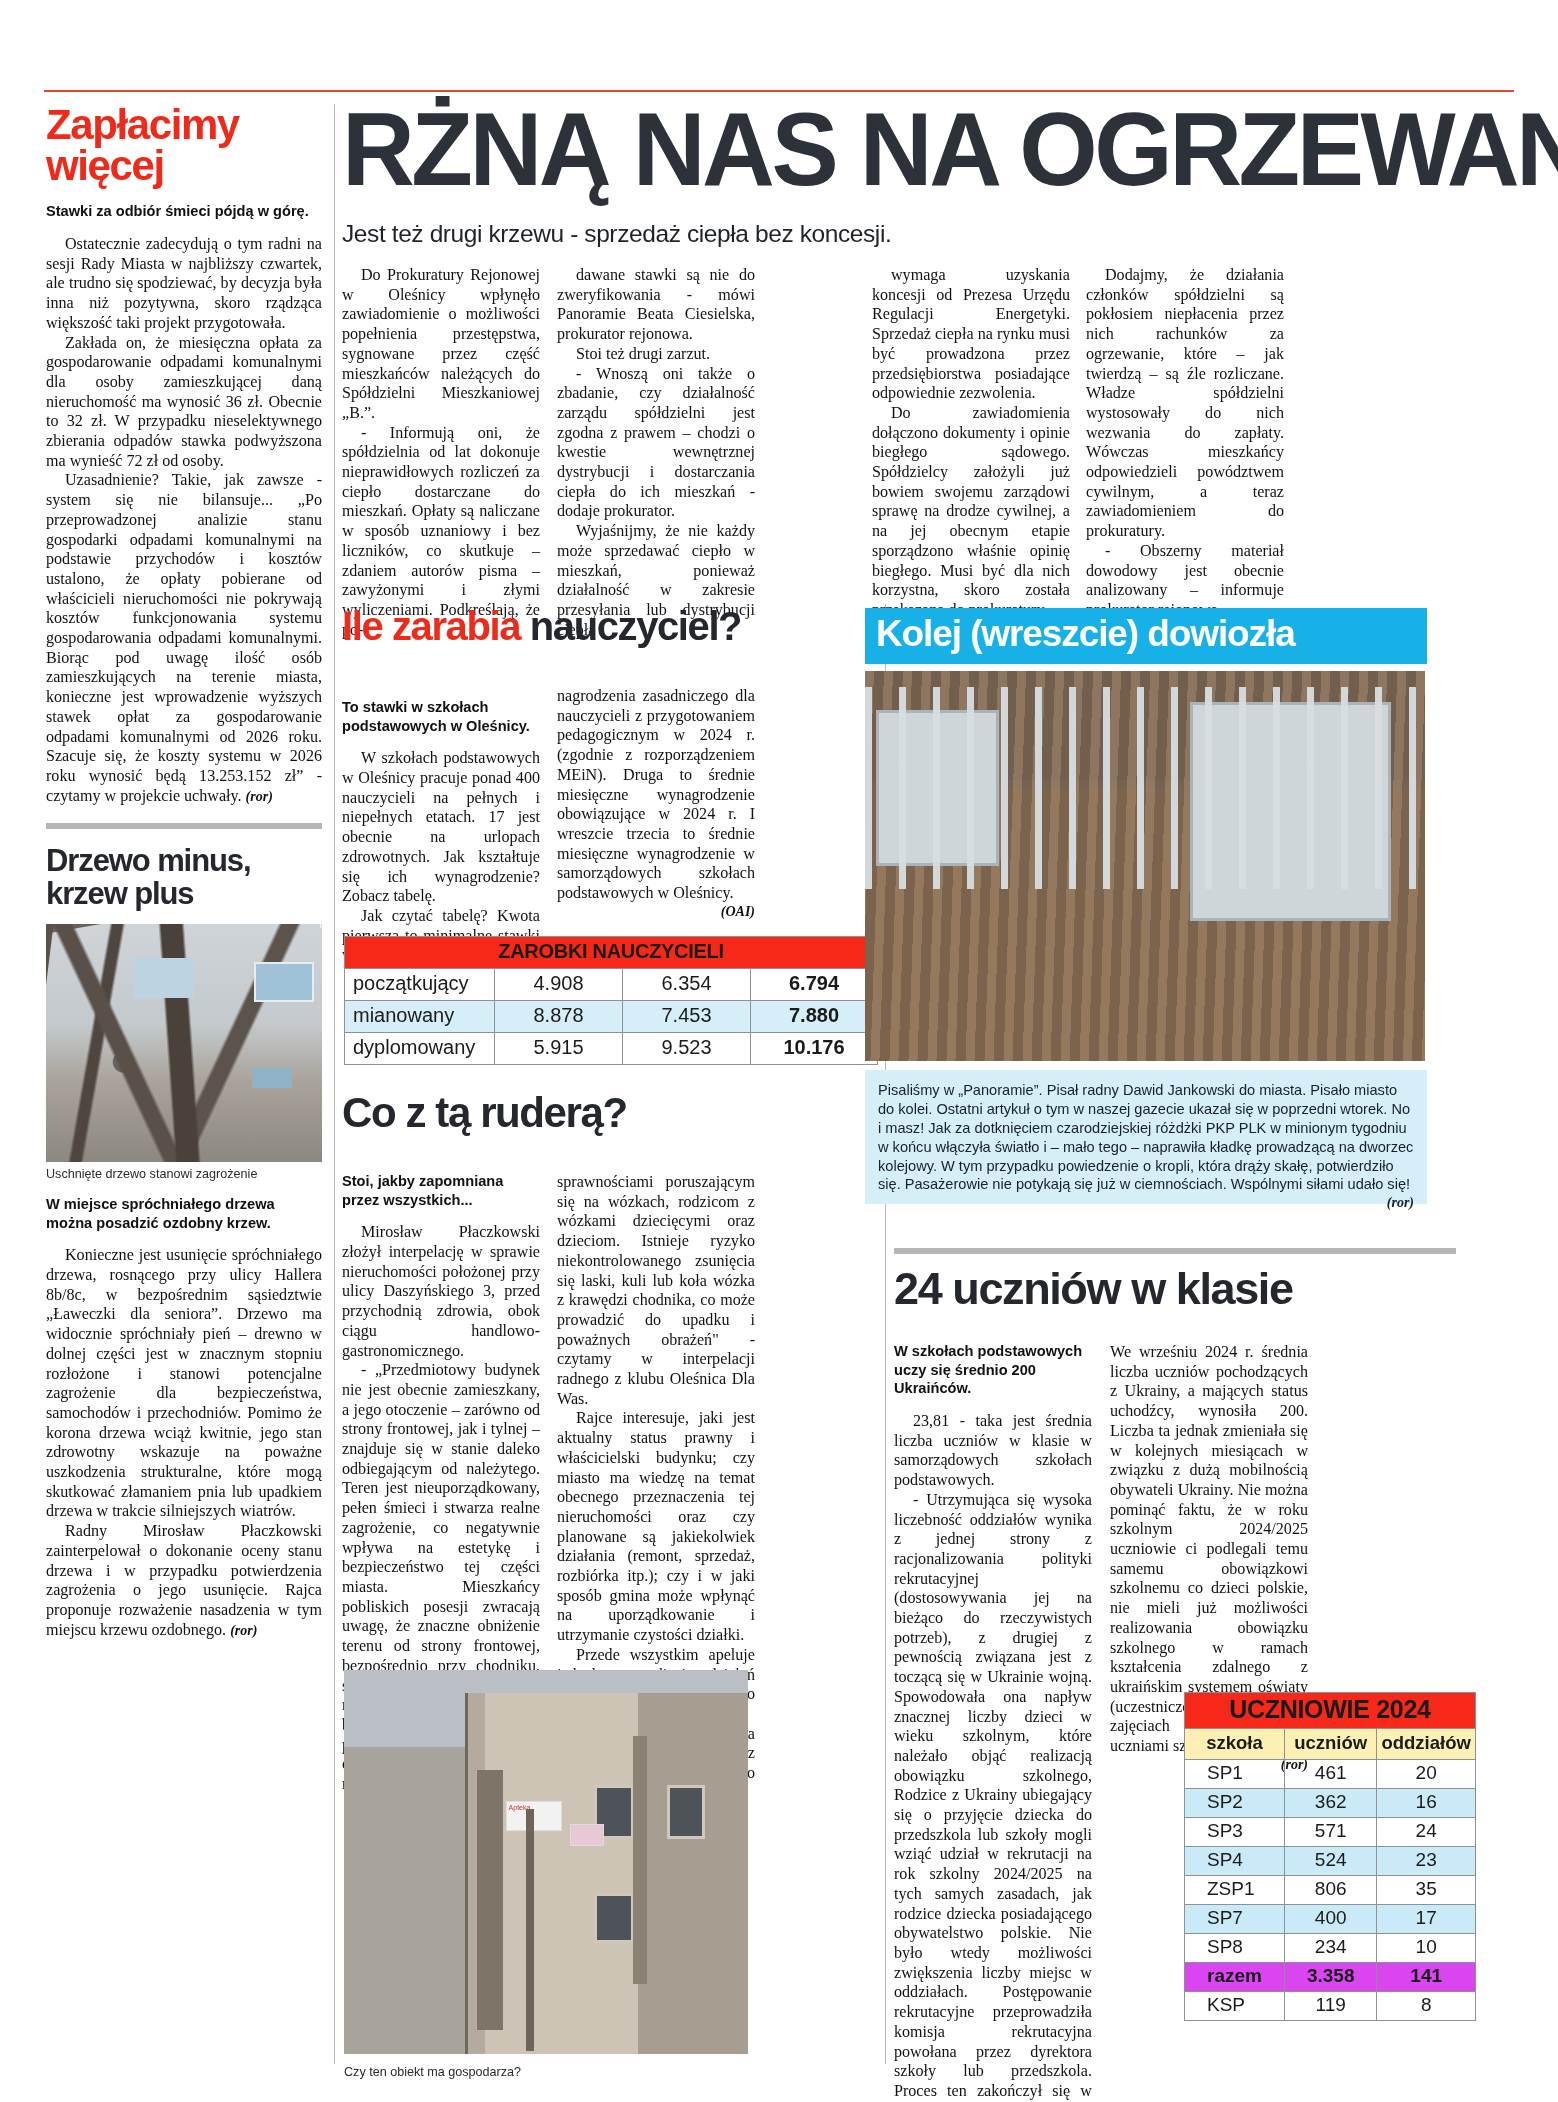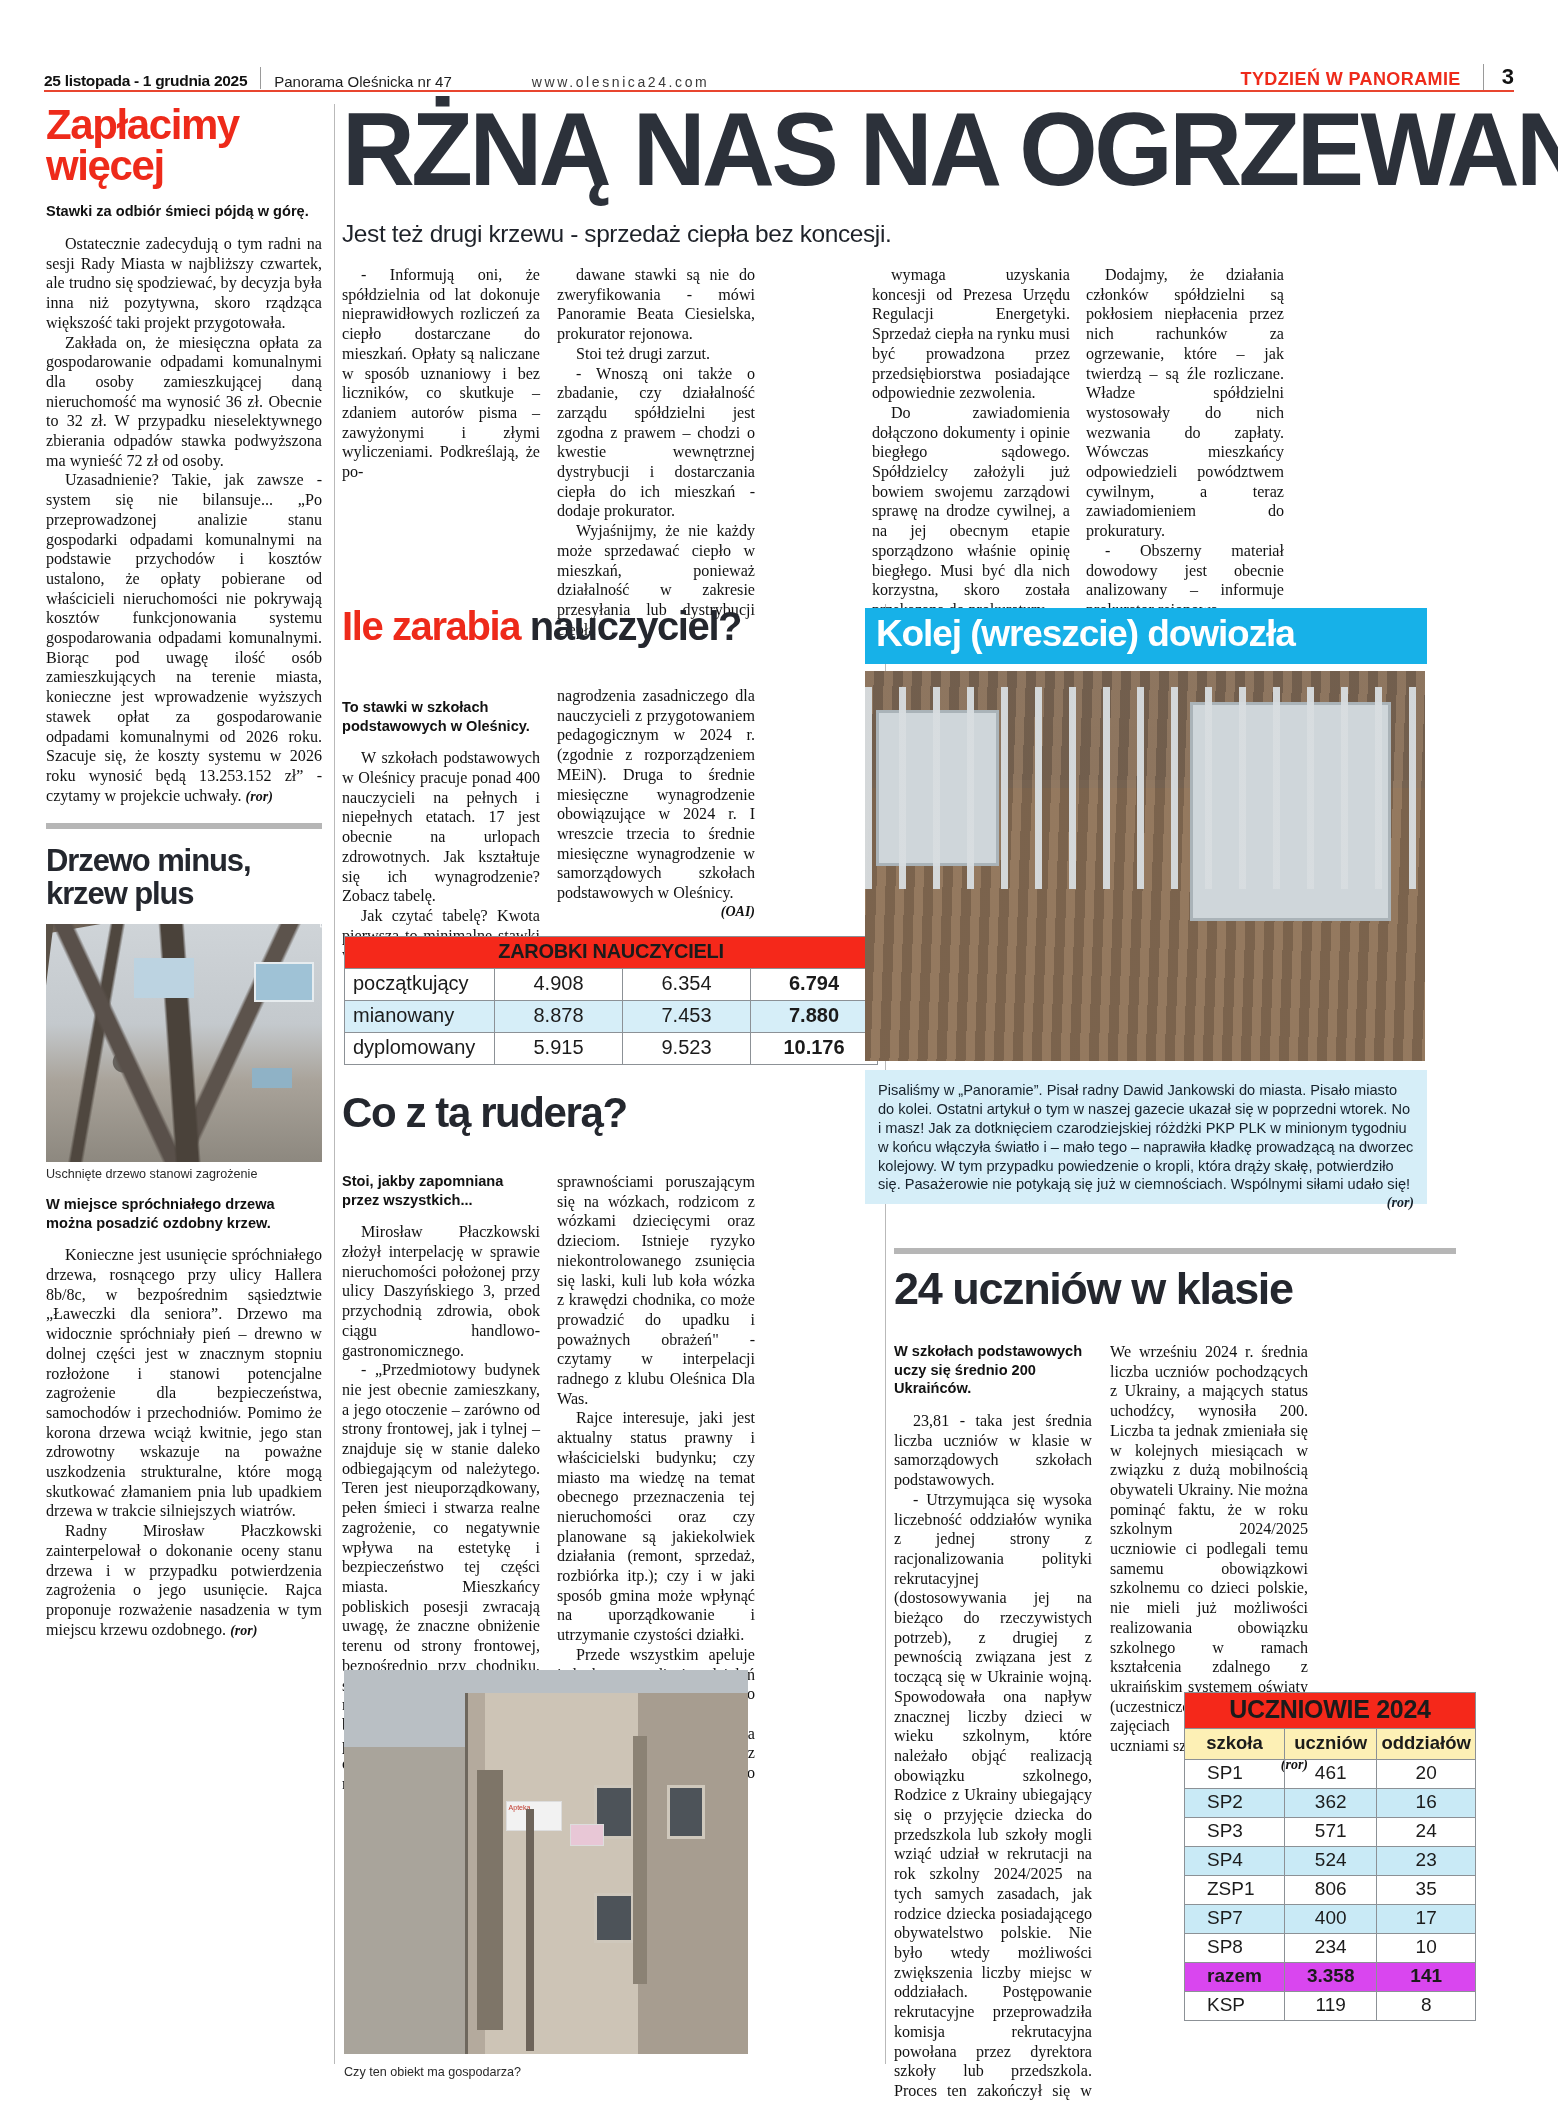--- a/index.html
+++ b/index.html
@@ -227,30 +227,20 @@
   .tbl-title.center { text-align: center; font-size: 25px; }
 
   
   .block { position: absolute; }
 </style>
 </head>
 <body>
 
 <div class="page">
 
-  <div class="masthead">
-    <span class="mh-date">25 listopada - 1 grudnia 2025</span>
-    <span class="mh-sep"></span>
-    <span class="mh-paper">Panorama Oleśnicka nr 47</span>
-    <span class="mh-url">www.olesnica24.com</span>
-    <span class="mh-spacer"></span>
-    <span class="mh-section">TYDZIEŃ W PANORAMIE</span>
-    <span class="mh-sep2"></span>
-    <span class="mh-pageno">3</span>
-  </div>
   <div class="rule-top"></div>
 
   <div class="vline" style="left:334px; top:104px; height:1960px;"></div>
   <div class="vline" style="left:885px; top:604px; height:640px;"></div>
   <div class="vline" style="left:885px; top:1244px; height:820px;"></div>
 
   <div class="col-left">
     <h1 class="red-head">Zapłacimy więcej</h1>
     <div class="lead-bold">Stawki za odbiór śmieci pójdą w górę.</div>
     <p class="body first">Ostatecznie zadecydują o tym radni na sesji Rady Miasta w najbliższy czwartek, ale trudno się spodziewać, by decyzja była inna niż pozytywna, skoro rządząca większość taki projekt przygotowała.</p>
@@ -270,20 +260,21 @@
     <p class="body first">Konieczne jest usunięcie spróchniałego drzewa, rosnącego przy ulicy Hallera 8b/8c, w bezpośrednim sąsiedztwie „Ławeczki dla seniora”. Drzewo ma widocznie spróchniały pień – drewno w dolnej części jest w znacznym stopniu rozłożone i stanowi potencjalne zagrożenie dla bezpieczeństwa, samochodów i przechodniów. Pomimo że korona drzewa wciąż kwitnie, jego stan zdrowotny wskazuje na poważne uszkodzenia strukturalne, które mogą skutkować złamaniem pnia lub upadkiem drzewa w trakcie silniejszych wiatrów.</p>
     <p class="body"><span>Radny Mirosław Płaczkowski zainterpelował o dokonanie oceny stanu drzewa i w przypadku potwierdzenia zagrożenia o jego usunięcie. Rajca proponuje rozważenie nasadzenia w tym miejscu krzewu ozdobnego.</span> <span class="sig">(ror)</span></p>
   </div>
 
   <div class="mainhead-wrap">
     <h1 class="mega">RŻNĄ NAS NA OGRZEWANIU!</h1>
     <div class="mega-sub">Jest też drugi krzewu - sprzedaż ciepła bez koncesji.</div>
   </div>
 
   <div class="block" style="left:342px; top:265px; width:198px;">
+    <p class="body">Do Prokuratury Rejonowej w Oleśnicy wpłynęło zawiadomienie o możliwości popełnienia przestępstwa, sygnowane przez część mieszkańców należących do Spółdzielni Mieszkaniowej „B.”.</p>
     <p class="body">- Informują oni, że spółdzielnia od lat dokonuje nieprawidłowych rozliczeń za ciepło dostarczane do mieszkań. Opłaty są naliczane w sposób uznaniowy i bez liczników, co skutkuje – zdaniem autorów pisma – zawyżonymi i złymi wyliczeniami. Podkreślają, że po-</p>
   </div>
   <div class="block" style="left:557px; top:265px; width:198px;">
     <p class="body"><span>dawane stawki są nie do zweryfikowania - mówi Panoramie Beata Ciesielska, prokurator rejonowa.</span></p>
     <p class="body">Stoi też drugi zarzut.</p>
     <p class="body">- Wnoszą oni także o zbadanie, czy działalność zarządu spółdzielni jest zgodna z prawem – chodzi o kwestie wewnętrznej dystrybucji i dostarczania ciepła do ich mieszkań - dodaje prokurator.</p>
     <p class="body">Wyjaśnijmy, że nie każdy może sprzedawać ciepło w mieszkań, ponieważ działalność w zakresie przesyłania lub dystrybucji ciepła</p>
   </div>
   <div class="block" style="left:872px; top:265px; width:198px;">
     <p class="body">wymaga uzyskania koncesji od Prezesa Urzędu Regulacji Energetyki. Sprzedaż ciepła na rynku musi być prowadzona przez przedsiębiorstwa posiadające odpowiednie zezwolenia.</p>

